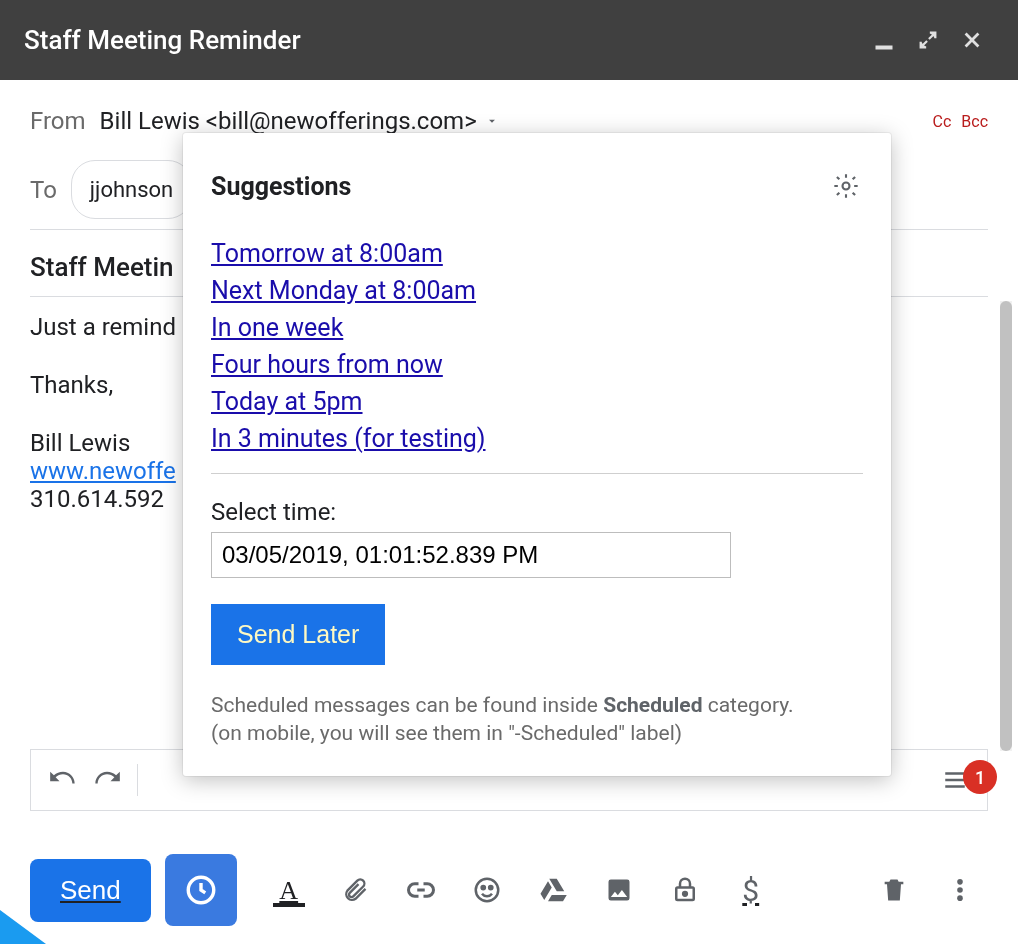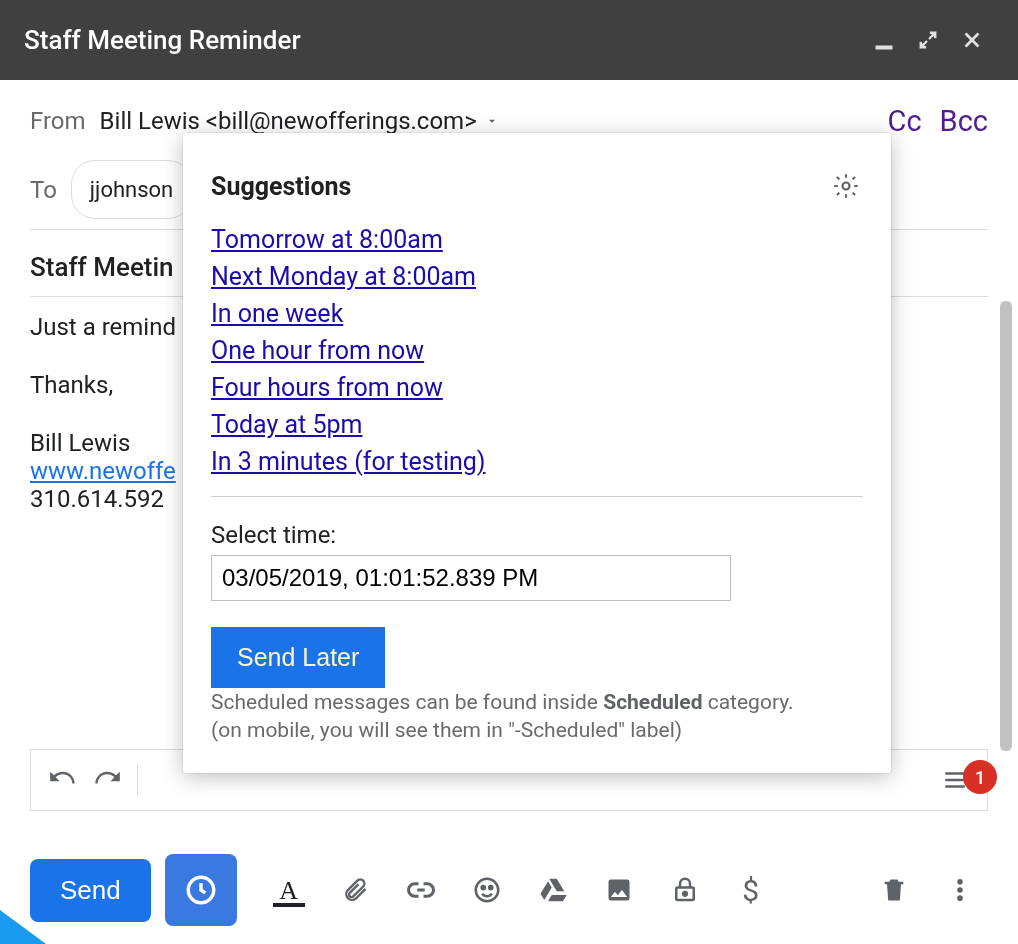--- a/index.html
+++ b/index.html
@@ -22,21 +22,21 @@
   }
   .titlebar .title { font-size:26px; font-weight:500; flex:1; }
   .titlebar .winbtn { width:44px; height:44px; display:flex; align-items:center; justify-content:center; color:#e0e0e0; cursor:pointer; }
   .titlebar .winbtn svg { stroke:#e0e0e0; fill:#e0e0e0; }
   
   .fields { padding: 14px 30px 0 30px; }
   .row { display:flex; align-items:center; min-height:54px; }
   .row.from { border-bottom:none; }
   .lbl { color:#6a6a6a; font-size:24px; margin-right:14px; }
   .fromval { font-size:24px; color:#202124; margin-right:8px; }
-  .ccbcc { margin-left:auto; display:flex; gap:18px; color:#4c1d95; font-size:29px;}
+  .ccbcc { margin-left:auto; display:flex; gap:10px; color:#b91c1c; font-size:16px;}
   .ccbcc span { cursor:pointer; }
   .row.to { border-bottom:1px solid #dadce0; padding-bottom:10px; margin-top:12px; }
   .chip {
     border:1px solid #dadce0; border-radius:24px; padding:16px 18px; font-size:22px; color:#202124; background:#fff;
   }
   .row.subject { border-bottom:1px solid #dadce0; font-size:26px; font-weight:500; padding:14px 0; margin-top:8px;}
   
   .bodywrap { padding: 16px 30px 0 30px; font-size:24px; position:relative; height:460px; }
   .bodywrap p { margin: 0 0 30px 0; }
   .siglink { color:#1a73e8; text-decoration:underline; }
@@ -58,21 +58,21 @@
   .fmtbar .sep { width:1px; height:32px; background:#dadce0; margin:0 8px; }
   .badge {
     position:absolute; right:-10px; top: 10px;
     width:34px; height:34px; background:#d93025; color:#fff; border-radius:50%;
     display:flex; align-items:center; justify-content:center; font-size:18px; font-weight:500;
   }
   
   .actionbar {
     position:absolute; left:0; right:0; bottom:0;
     height:100px; padding: 0 30px 8px 30px;
-    display:flex; align-items:center;
+    display:flex; align-items:center;text-decoration:underline;
   }
   .send-btn {
     background:#1a73e8; color:#fff; border:none; border-radius:8px;
     font-size:26px; font-weight:500; padding:16px 30px; cursor:pointer;
   }
   .sched-btn {
     margin-left:14px; width:72px; height:72px; border-radius:8px;
     background:#3a7ae0; display:flex; align-items:center; justify-content:center; cursor:pointer;
   }
   .iconbtn {
@@ -84,40 +84,40 @@
   .popup {
     position:absolute;
     left:183px; top:133px;
     width:708px;
     background:#fff;
     box-shadow: 0 4px 22px rgba(0,0,0,.25), 0 0 0 1px rgba(0,0,0,.05);
     border-radius:3px;
     padding: 36px 28px 28px 28px;
     z-index:100;
   }
-  .popup-head { display:flex; align-items:center; margin-bottom:22px;justify-content:flex-end;}
+  .popup-head { display:flex; align-items:center; margin-bottom:36px;justify-content:flex-end;}
   .popup-head .ptitle { font-size:25px; font-weight:700; flex:1;}
   .popup-head .gear { width:34px; height:34px; color:#5f6368; cursor:pointer; display:flex; align-items:center; justify-content:center;}
   .sugg-list { margin: 0 0 16px 0; }
   .sugg {
     color:#1a0dab; text-decoration:underline; font-size:25px;
     display:block; margin-bottom:8px; cursor:pointer; text-align:left; background:none; border:none; padding:0; font-family:inherit;
   }
   .popup hr { border:none; border-top:1px solid #cfcfcf; margin: 20px 0 24px 0;}
   .sel-label { font-size:24px; margin-bottom:6px; }
   .time-input {
     width:520px; font-size:24px; padding:8px 10px;
     border:1px solid #bdbdbd; font-family: Arial, sans-serif; outline:none;
   }
   .send-later-btn {
     margin-top:26px;
     background:#1a73e8; color:#fef9c3; border:none; border-radius:0;
     font-size:25px; font-weight:500; padding:16px 26px; cursor:pointer;
   }
-  .popup-note { color:#6a6a6a; font-size:21px; line-height:1.35; }
+  .popup-note { margin-top:26px; color:#6a6a6a; font-size:21px; line-height:1.35; }
   .popup-note b { color:#5f6368; font-weight:700;}
   
   .corner {
     position:absolute; bottom:0; left:0; width:0; height:0;
     border-bottom:34px solid #1a9bf0; border-right:46px solid transparent;
   }
   svg { display:block; }
 </style>
 </head>
 <body>
@@ -280,21 +280,20 @@
       <svg width="28" height="28" viewBox="0 0 24 24" fill="none" stroke="#5f6368" stroke-width="1.8">
         <circle cx="12" cy="12" r="3"></circle>
         <path d="M12 2v3M12 19v3M4.2 4.2l2.1 2.1M17.7 17.7l2.1 2.1M2 12h3M19 12h3M4.2 19.8l2.1-2.1M17.7 6.3l2.1-2.1"></path>
       </svg>
     </div>
   </div>
   <div class="sugg-list">
     <button class="sugg">Tomorrow at 8:00am</button>
     <button class="sugg">Next Monday at 8:00am</button>
     <button class="sugg">In one week</button>
-    <button class="sugg">One hour from now</button>
     <button class="sugg">Four hours from now</button>
     <button class="sugg">Today at 5pm</button>
     <button class="sugg">In 3 minutes (for testing)</button>
   </div>
   <hr>
   <div class="sel-label">Select time:</div>
   <input class="time-input" value="03/05/2019, 01:01:52.839 PM" style="">
   <br>
   <button class="send-later-btn">Send Later</button>
   <div class="popup-note">

